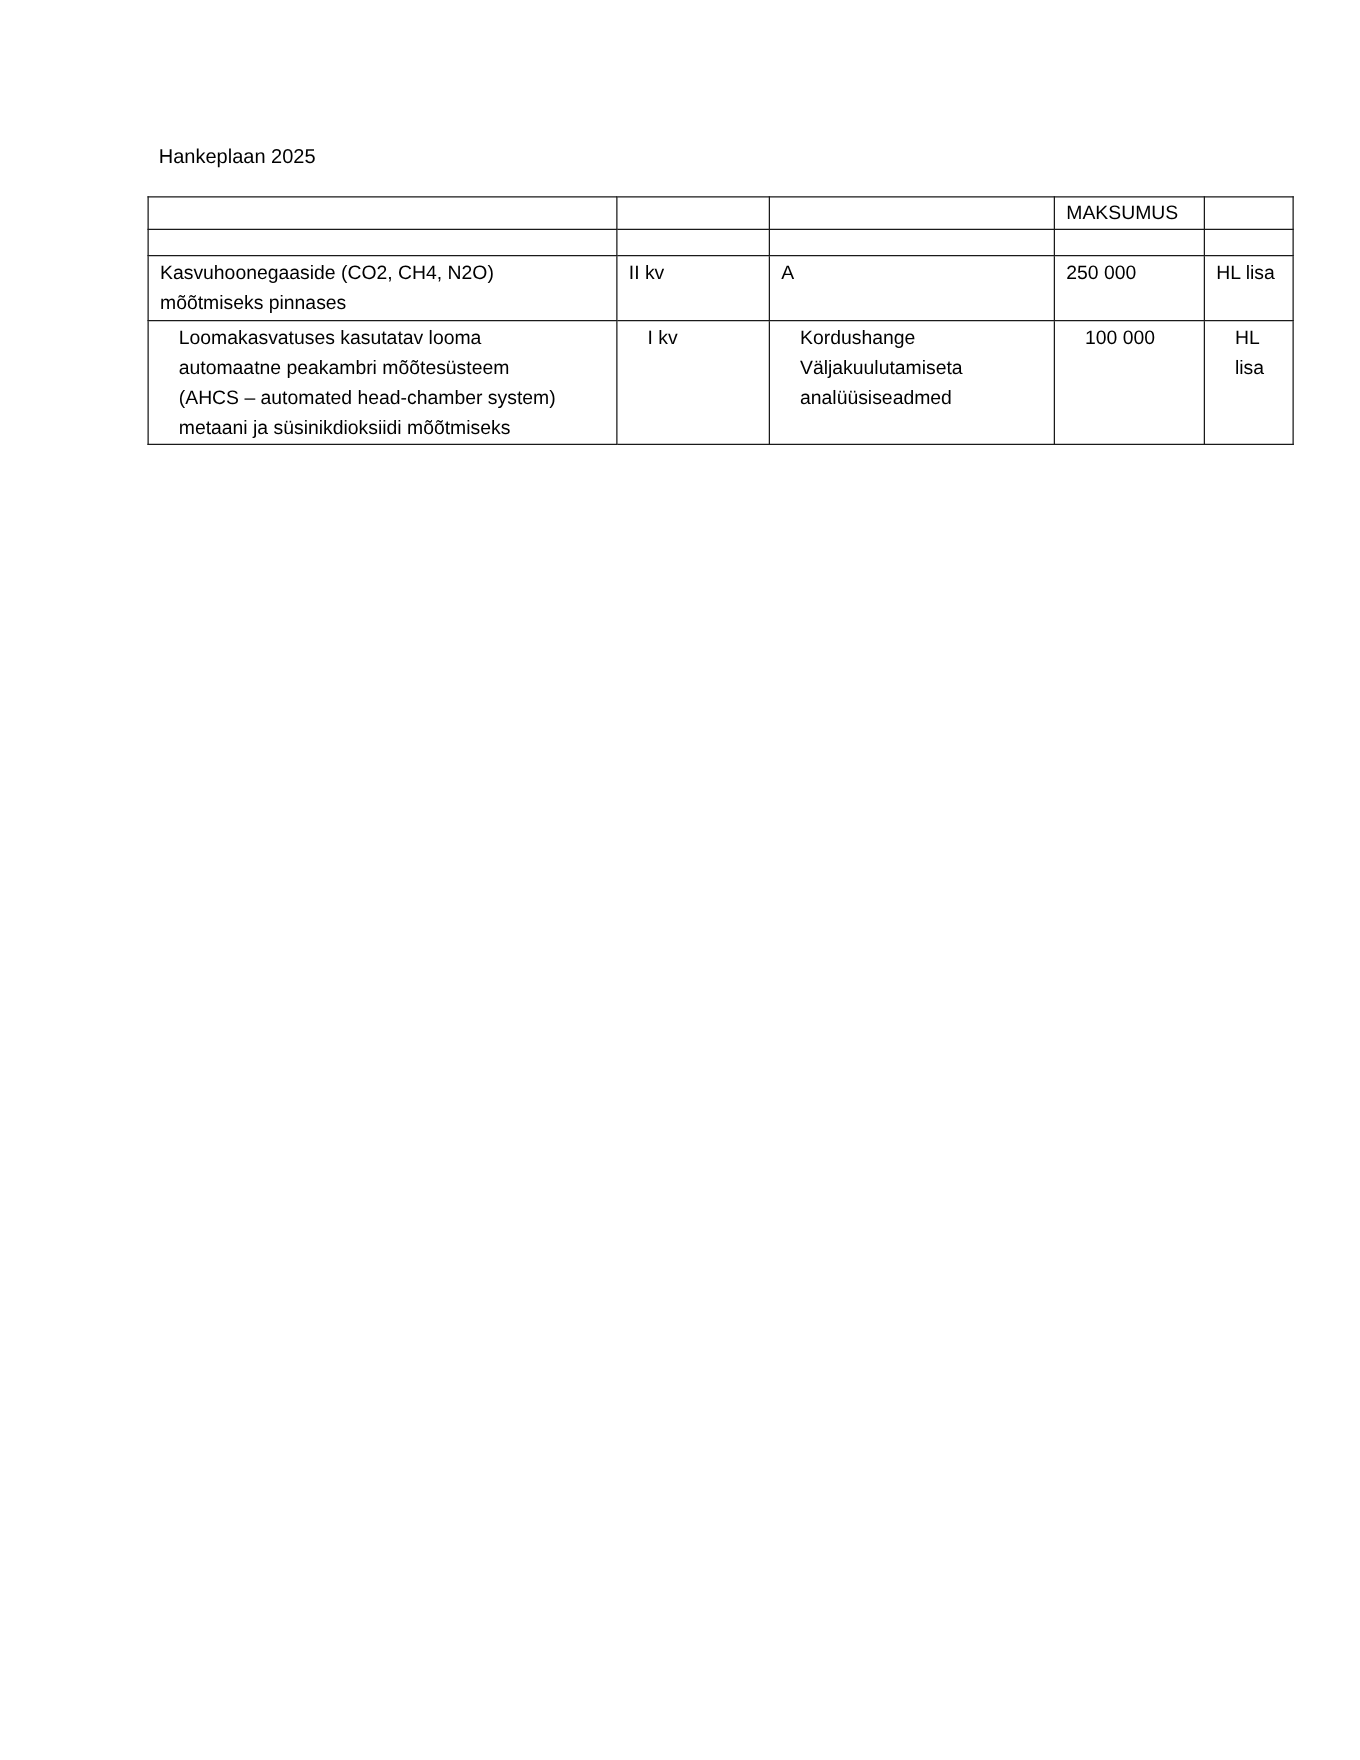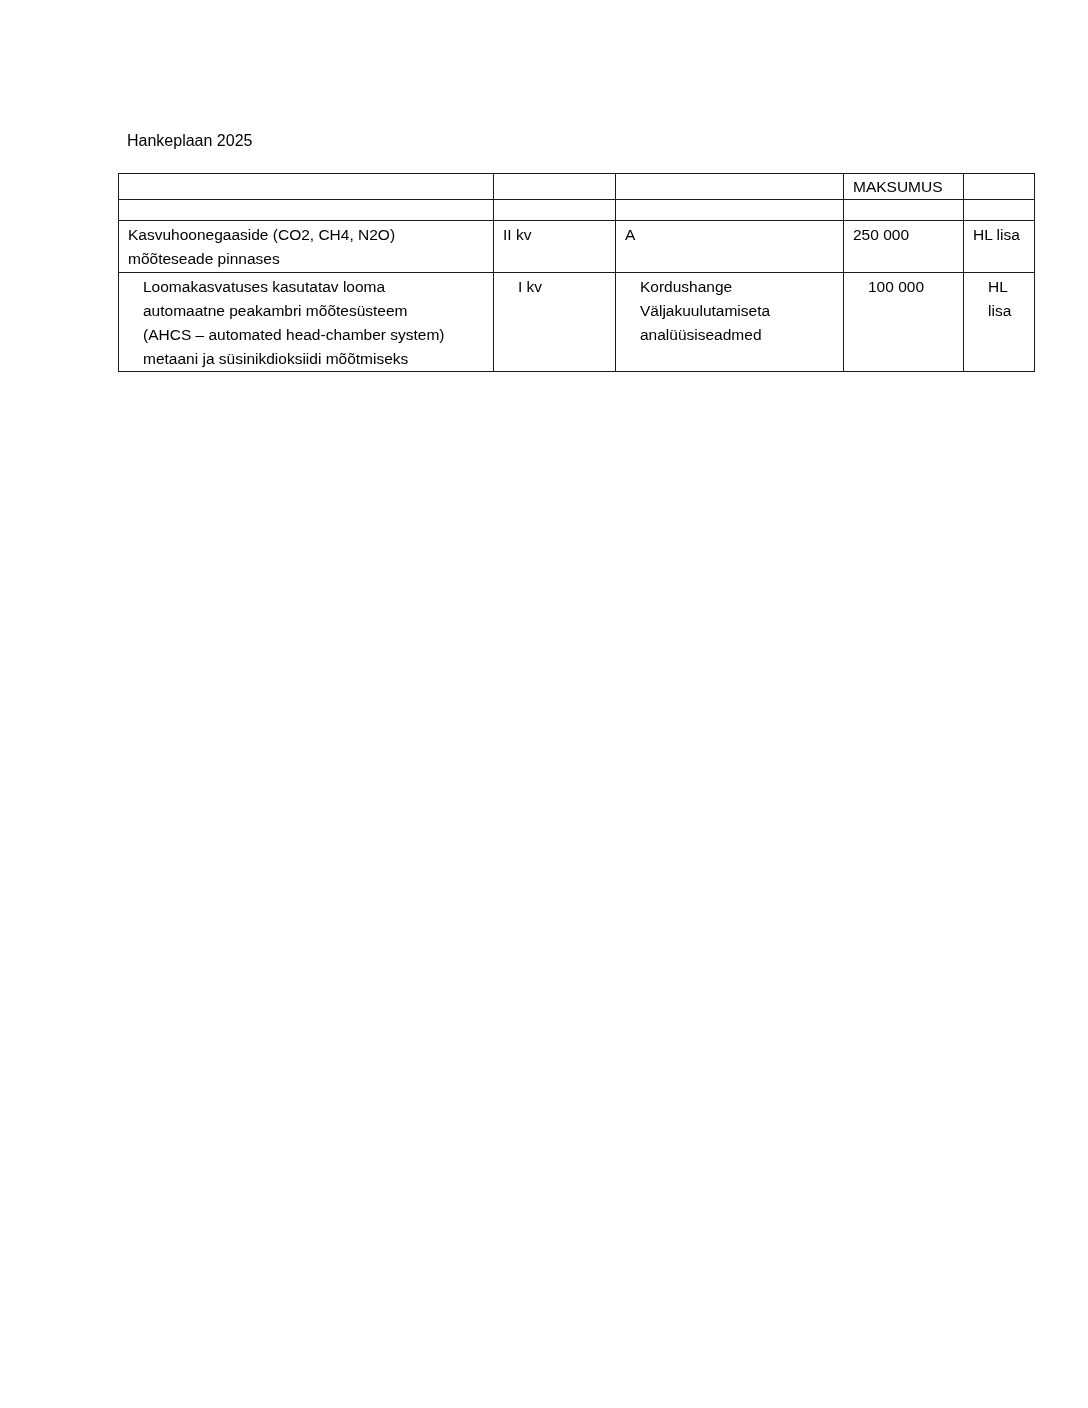--- a/index.html
+++ b/index.html
@@ -10,28 +10,28 @@
   body {
     position: relative;
     width: 1088px;
     height: 1408px;
     font-family: "Liberation Sans", sans-serif;
     color: #000000;
   }
   .doc-title {
     position: absolute;
     left: 127px;
-    top: 131px;
+    top: 116px;
     font-size: 16px;
     line-height: 20px;
   }
   table.plan {
     position: absolute;
     left: 118px;
-    top: 173px;
+    top: 157px;
     width: 916px;
     border-collapse: collapse;
     table-layout: fixed;
   }
   table.plan td {
     border: 1.5px solid #1a1a1a;
     padding: 0 9px;
     font-size: 15.5px;
     line-height: 24px;
     vertical-align: middle;
@@ -72,21 +72,21 @@
     </tr>
     <tr class="r-spacer">
       <td></td>
       <td></td>
       <td></td>
       <td></td>
       <td></td>
     </tr>
     <tr class="r-multi2">
       <td>Kasvuhoonegaaside (CO2, CH4, N2O)
-mõõteseade pinnases</td>
+mõõtmiseks pinnases</td>
       <td>II kv</td>
       <td>A</td>
       <td>250 000</td>
       <td>HL lisa</td>
     </tr>
     <tr class="r-multi4">
       <td>Loomakasvatuses kasutatav looma
 automaatne peakambri mõõtesüsteem
 (AHCS – automated head-chamber system)
 metaani ja süsinikdioksiidi mõõtmiseks</td>

